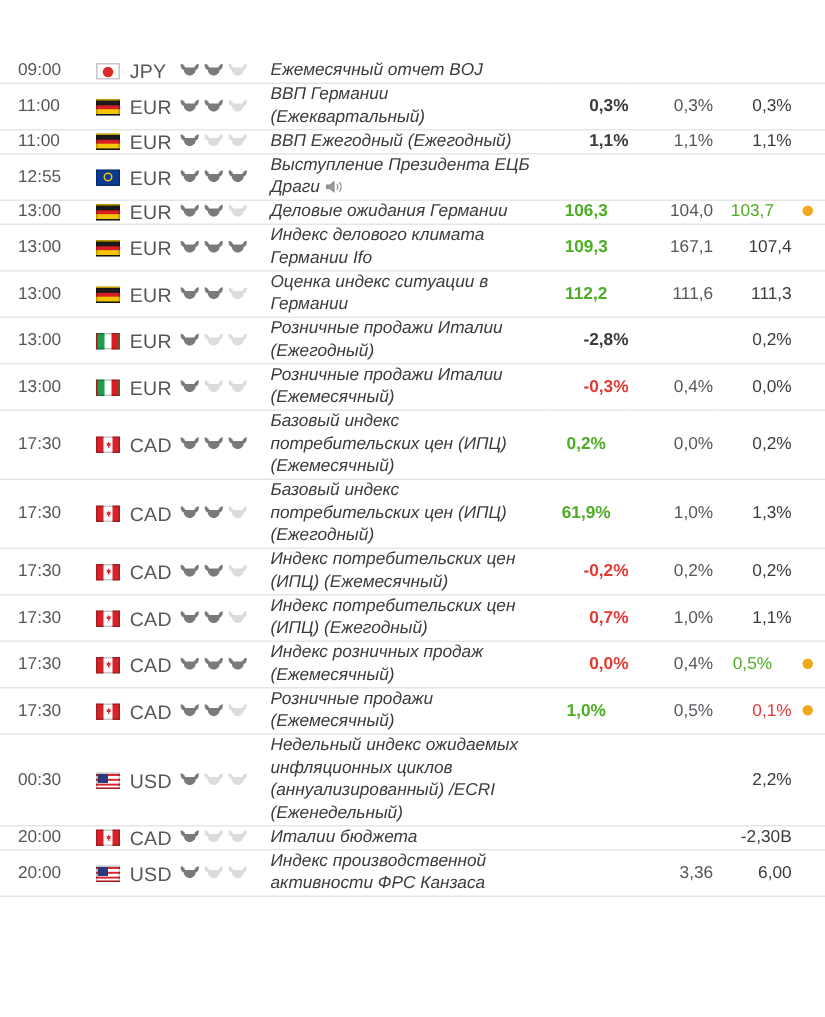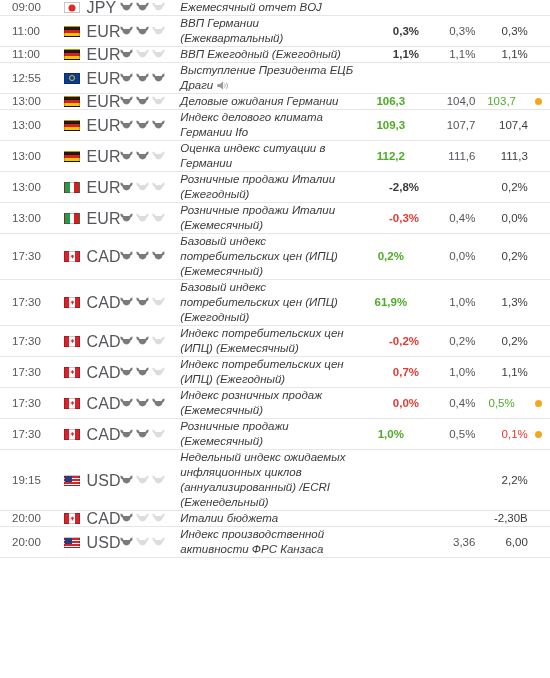--- a/index.html
+++ b/index.html
@@ -12,20 +12,21 @@
     height: 678px;
     font-family: "Liberation Sans", "DejaVu Sans", sans-serif;
     color: #3b3b3b;
     overflow: hidden;
   }
 
   #calendar {
     width: 550px;
     border-collapse: collapse;
     table-layout: fixed;
+    margin-top: 40px;
   }
 
   #calendar tr.ec-row {
     border-top: 1px solid #e6e6e6;
     border-bottom: 1px solid #e6e6e6;
   }
   #calendar tr.ec-row:first-child { border-top: none; }
 
   #calendar td {
     padding: 0;
@@ -41,21 +42,21 @@
   .col-event  { width: 175px; padding-right: 6px !important; color: #3b3b3b; font-style: italic; }
   .col-act    { width: 56px;  text-align: right; font-weight: bold; white-space: nowrap; }
   .col-fcst   { width: 56px;  text-align: right; color: #55555c; white-space: nowrap; }
   .col-prev   { width: 52px;  text-align: right; white-space: nowrap; }
   .col-dot    { width: 22px;  text-align: center; }
 
   .cell-pad { padding: 9px 0; }
 
   
   .cur-wrap { display: flex; align-items: center; gap: 6px; }
-  .cur-code { font-size: 16px; color: #55555c; letter-spacing: .2px; }
+  .cur-code { font-size: 13px; color: #55555c; letter-spacing: .2px; }
 
   .flag {
     width: 16px; height: 11px;
     display: inline-block;
     position: relative;
     border: 1px solid rgba(0,0,0,.22);
     box-sizing: border-box;
     overflow: hidden;
     flex: 0 0 auto;
   }
@@ -300,21 +301,21 @@
             <svg class="bull" viewBox="0 0 26 22">
               <path class="bull-on" d="M1 1c0 0 2.6 0.3 4.4 2.2C6.6 4.5 6.9 6 6.9 6H19.1c0 0 0.3-1.5 1.5-2.8C22.4 1.3 25 1 25 1c0 0 0.5 3.9-1.2 6.2C22.6 8.7 21 9.1 21 9.1c-0.2 4.3-3.6 7.7-8 7.7s-7.8-3.4-8-7.7c0 0-1.6-0.4-2.8-1.9C0.5 4.9 1 1 1 1z"></path>
             </svg>
             <svg class="bull" viewBox="0 0 26 22">
               <path class="bull-on" d="M1 1c0 0 2.6 0.3 4.4 2.2C6.6 4.5 6.9 6 6.9 6H19.1c0 0 0.3-1.5 1.5-2.8C22.4 1.3 25 1 25 1c0 0 0.5 3.9-1.2 6.2C22.6 8.7 21 9.1 21 9.1c-0.2 4.3-3.6 7.7-8 7.7s-7.8-3.4-8-7.7c0 0-1.6-0.4-2.8-1.9C0.5 4.9 1 1 1 1z"></path>
             </svg>
           </span>
         </td>
         <td class="col-event cell-pad"><span class="event-txt">Индекс делового климата Германии Ifo</span></td>
         <td class="col-act cell-pad v-green">109,3</td>
-        <td class="col-fcst cell-pad">107,7</td>
+        <td class="col-fcst cell-pad">167,1</td>
         <td class="col-prev cell-pad v-dark">107,4</td>
         <td class="col-dot cell-pad"></td>
       </tr>
       <tr class="ec-row">
         <td class="col-time cell-pad">13:00</td>
         <td class="col-flag cell-pad">
           <span class="cur-wrap">
             <span class="flag flag-deu"></span>
             <span class="cur-code">EUR</span>
           </span>
@@ -548,21 +549,21 @@
             </svg>
           </span>
         </td>
         <td class="col-event cell-pad"><span class="event-txt">Розничные продажи (Ежемесячный)</span></td>
         <td class="col-act cell-pad v-green">1,0%</td>
         <td class="col-fcst cell-pad">0,5%</td>
         <td class="col-prev cell-pad v-red">0,1%</td>
         <td class="col-dot cell-pad"><span class="dot"></span></td>
       </tr>
       <tr class="ec-row">
-        <td class="col-time cell-pad">19:15</td>
+        <td class="col-time cell-pad">00:30</td>
         <td class="col-flag cell-pad">
           <span class="cur-wrap">
             <span class="flag flag-usa"></span>
             <span class="cur-code">USD</span>
           </span>
         </td>
         <td class="col-vol cell-pad">
           <span class="vol-wrap">
             <svg class="bull" viewBox="0 0 26 22">
               <path class="bull-on" d="M1 1c0 0 2.6 0.3 4.4 2.2C6.6 4.5 6.9 6 6.9 6H19.1c0 0 0.3-1.5 1.5-2.8C22.4 1.3 25 1 25 1c0 0 0.5 3.9-1.2 6.2C22.6 8.7 21 9.1 21 9.1c-0.2 4.3-3.6 7.7-8 7.7s-7.8-3.4-8-7.7c0 0-1.6-0.4-2.8-1.9C0.5 4.9 1 1 1 1z"></path>

